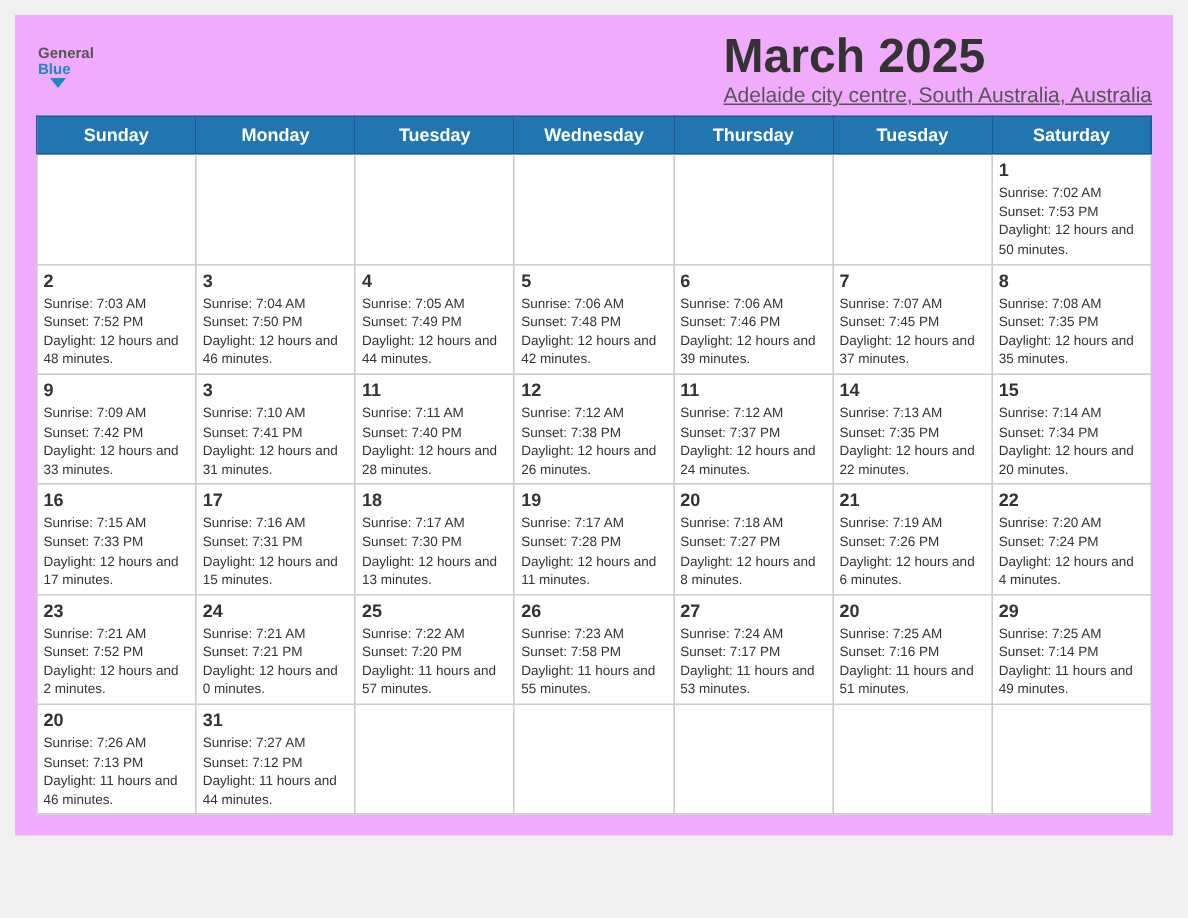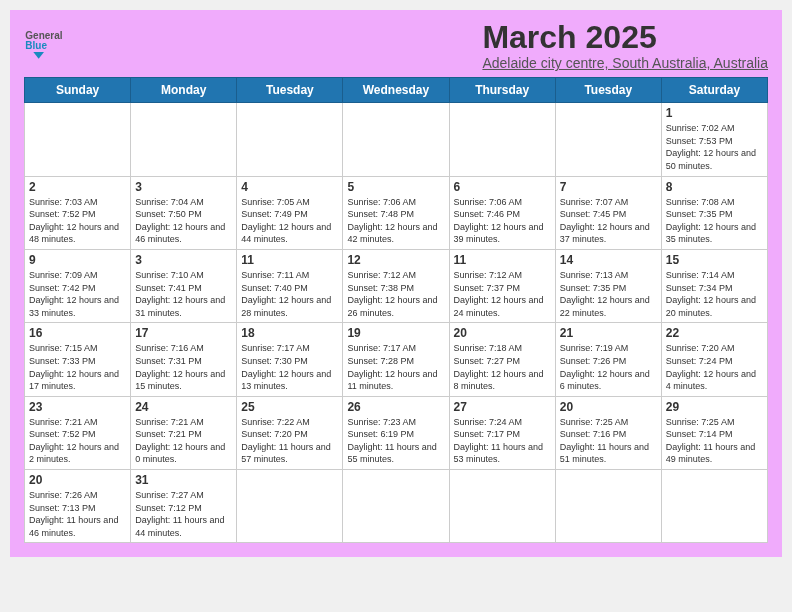--- a/index.html
+++ b/index.html
@@ -277,21 +277,21 @@
           </td>
           <td>
             <span class="day-number">25</span>
             <div class="day-info">Sunrise: 7:22 AM
 Sunset: 7:20 PM
 Daylight: 11 hours and 57 minutes.</div>
           </td>
           <td>
             <span class="day-number">26</span>
             <div class="day-info">Sunrise: 7:23 AM
-Sunset: 6:19 PM
+Sunset: 7:58 PM
 Daylight: 11 hours and 55 minutes.</div>
           </td>
           <td>
             <span class="day-number">27</span>
             <div class="day-info">Sunrise: 7:24 AM
 Sunset: 7:17 PM
 Daylight: 11 hours and 53 minutes.</div>
           </td>
           <td>
             <span class="day-number">20</span>

